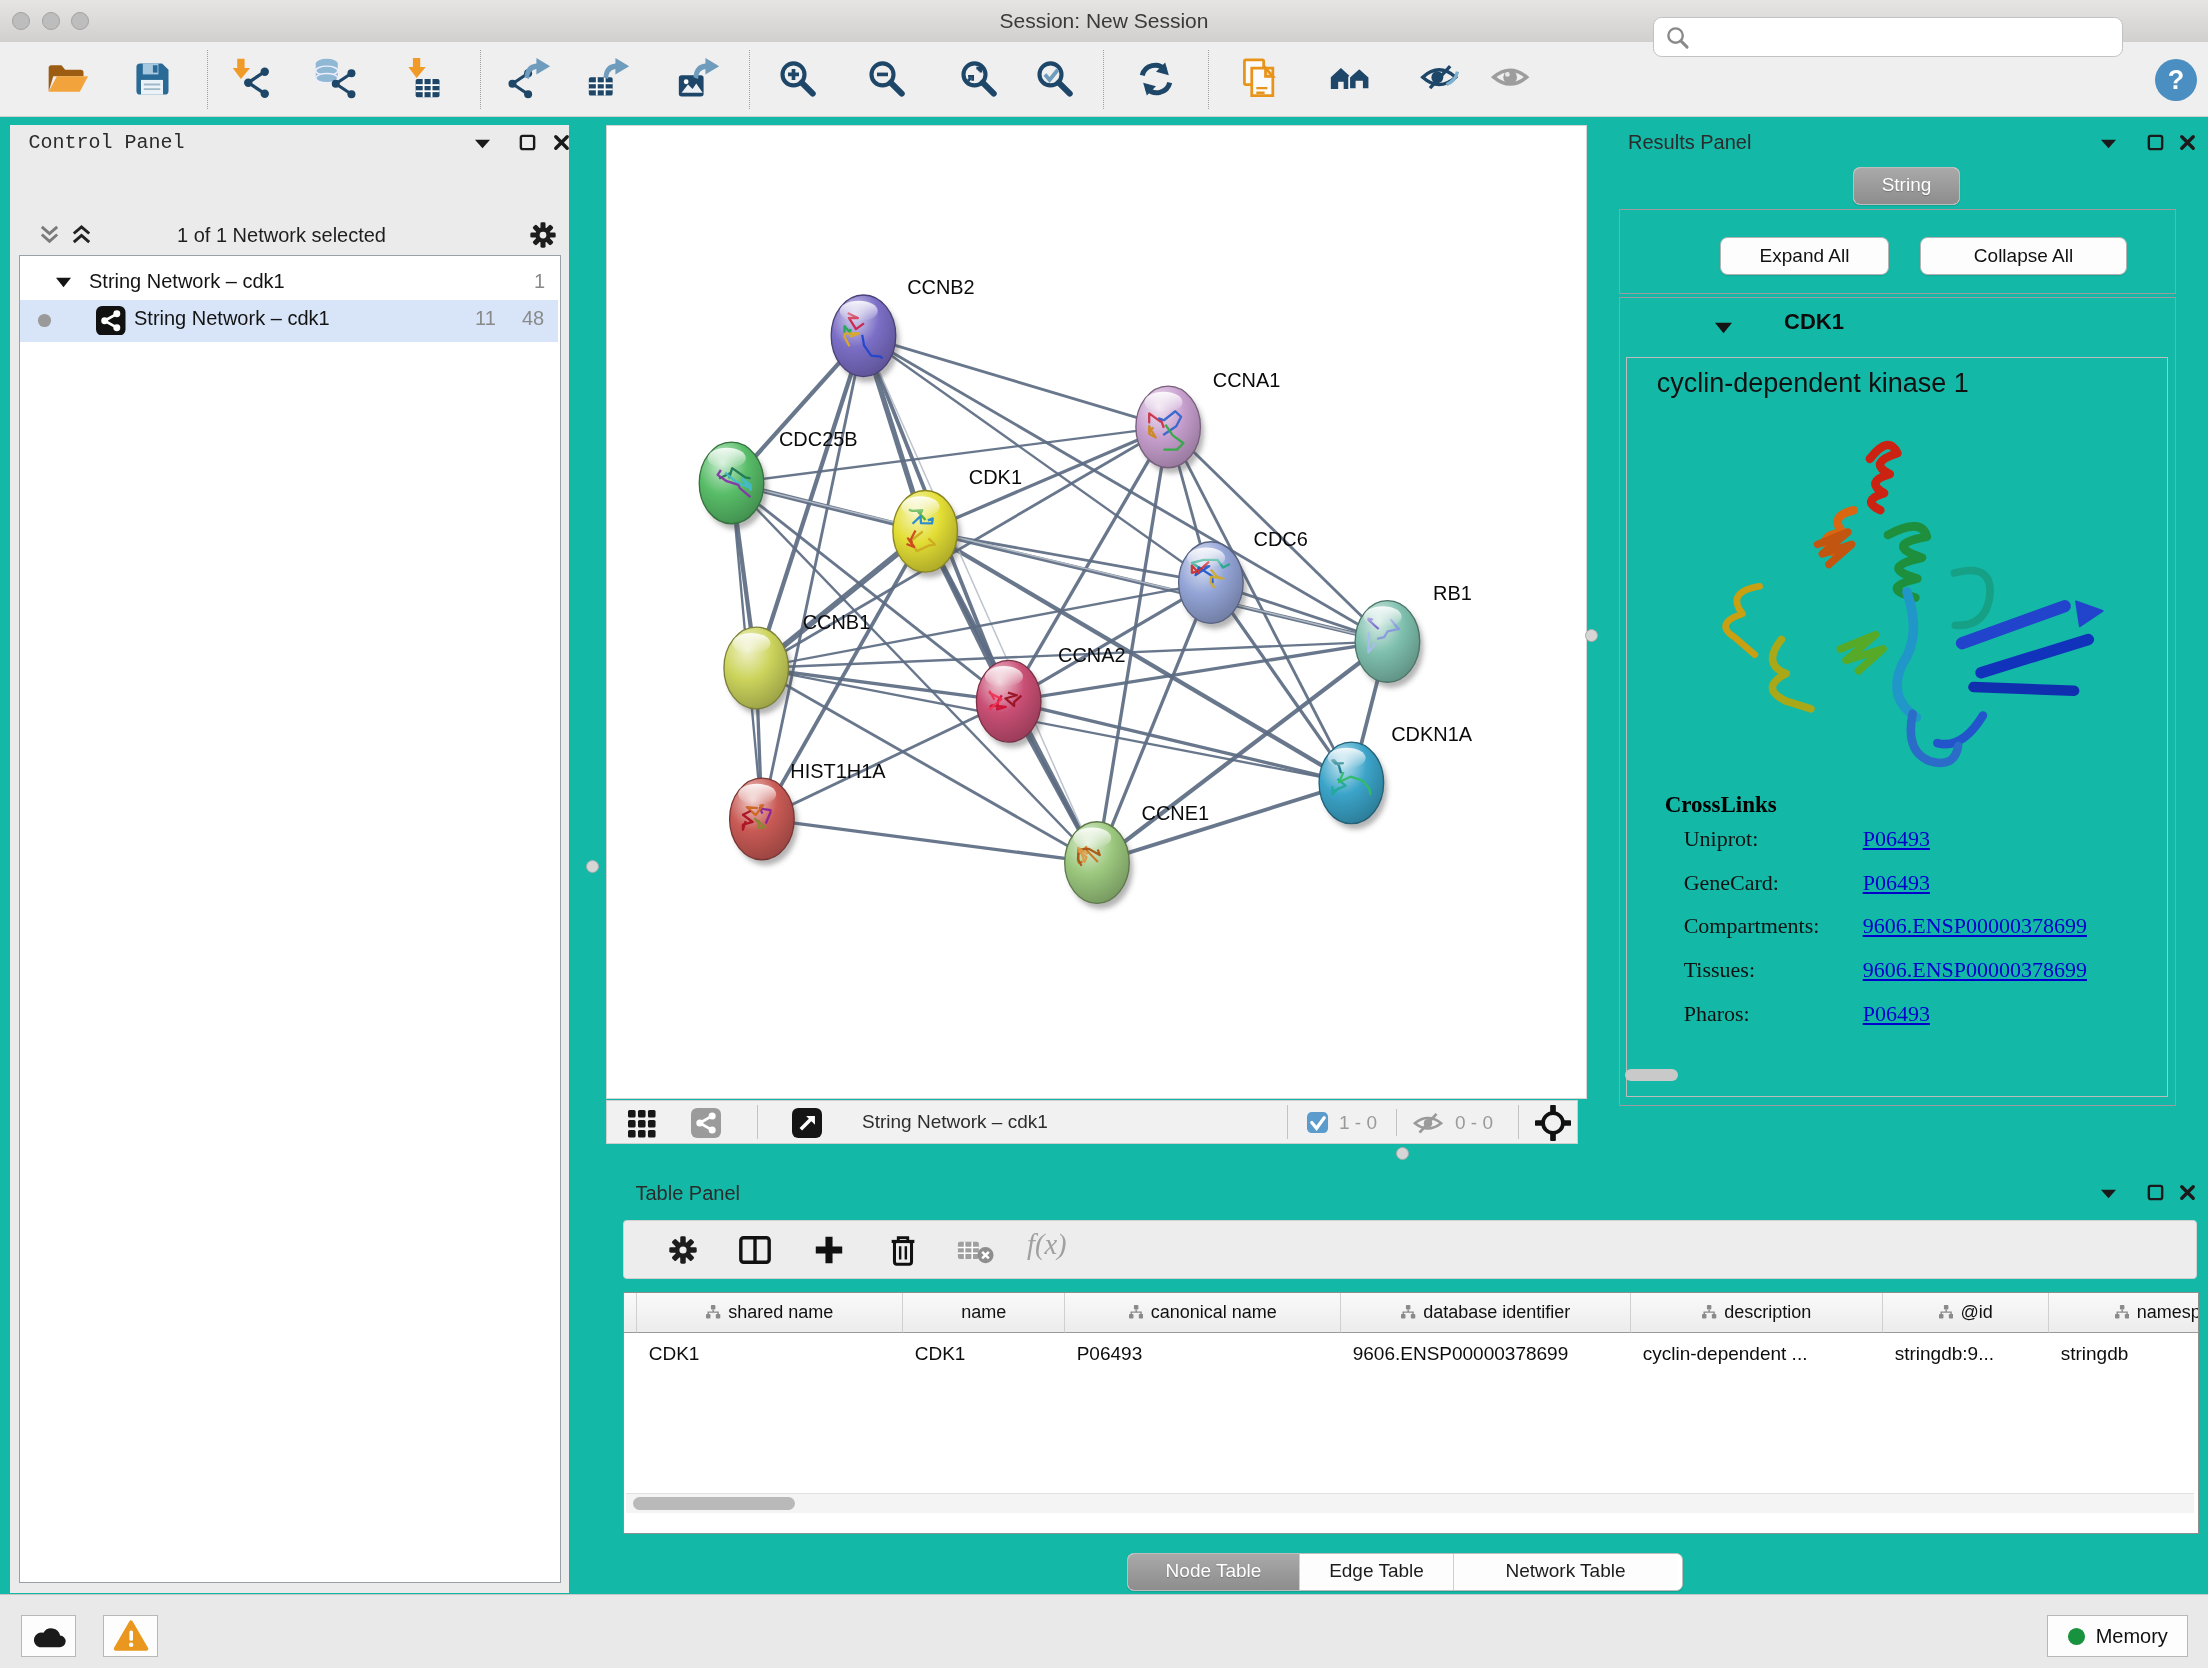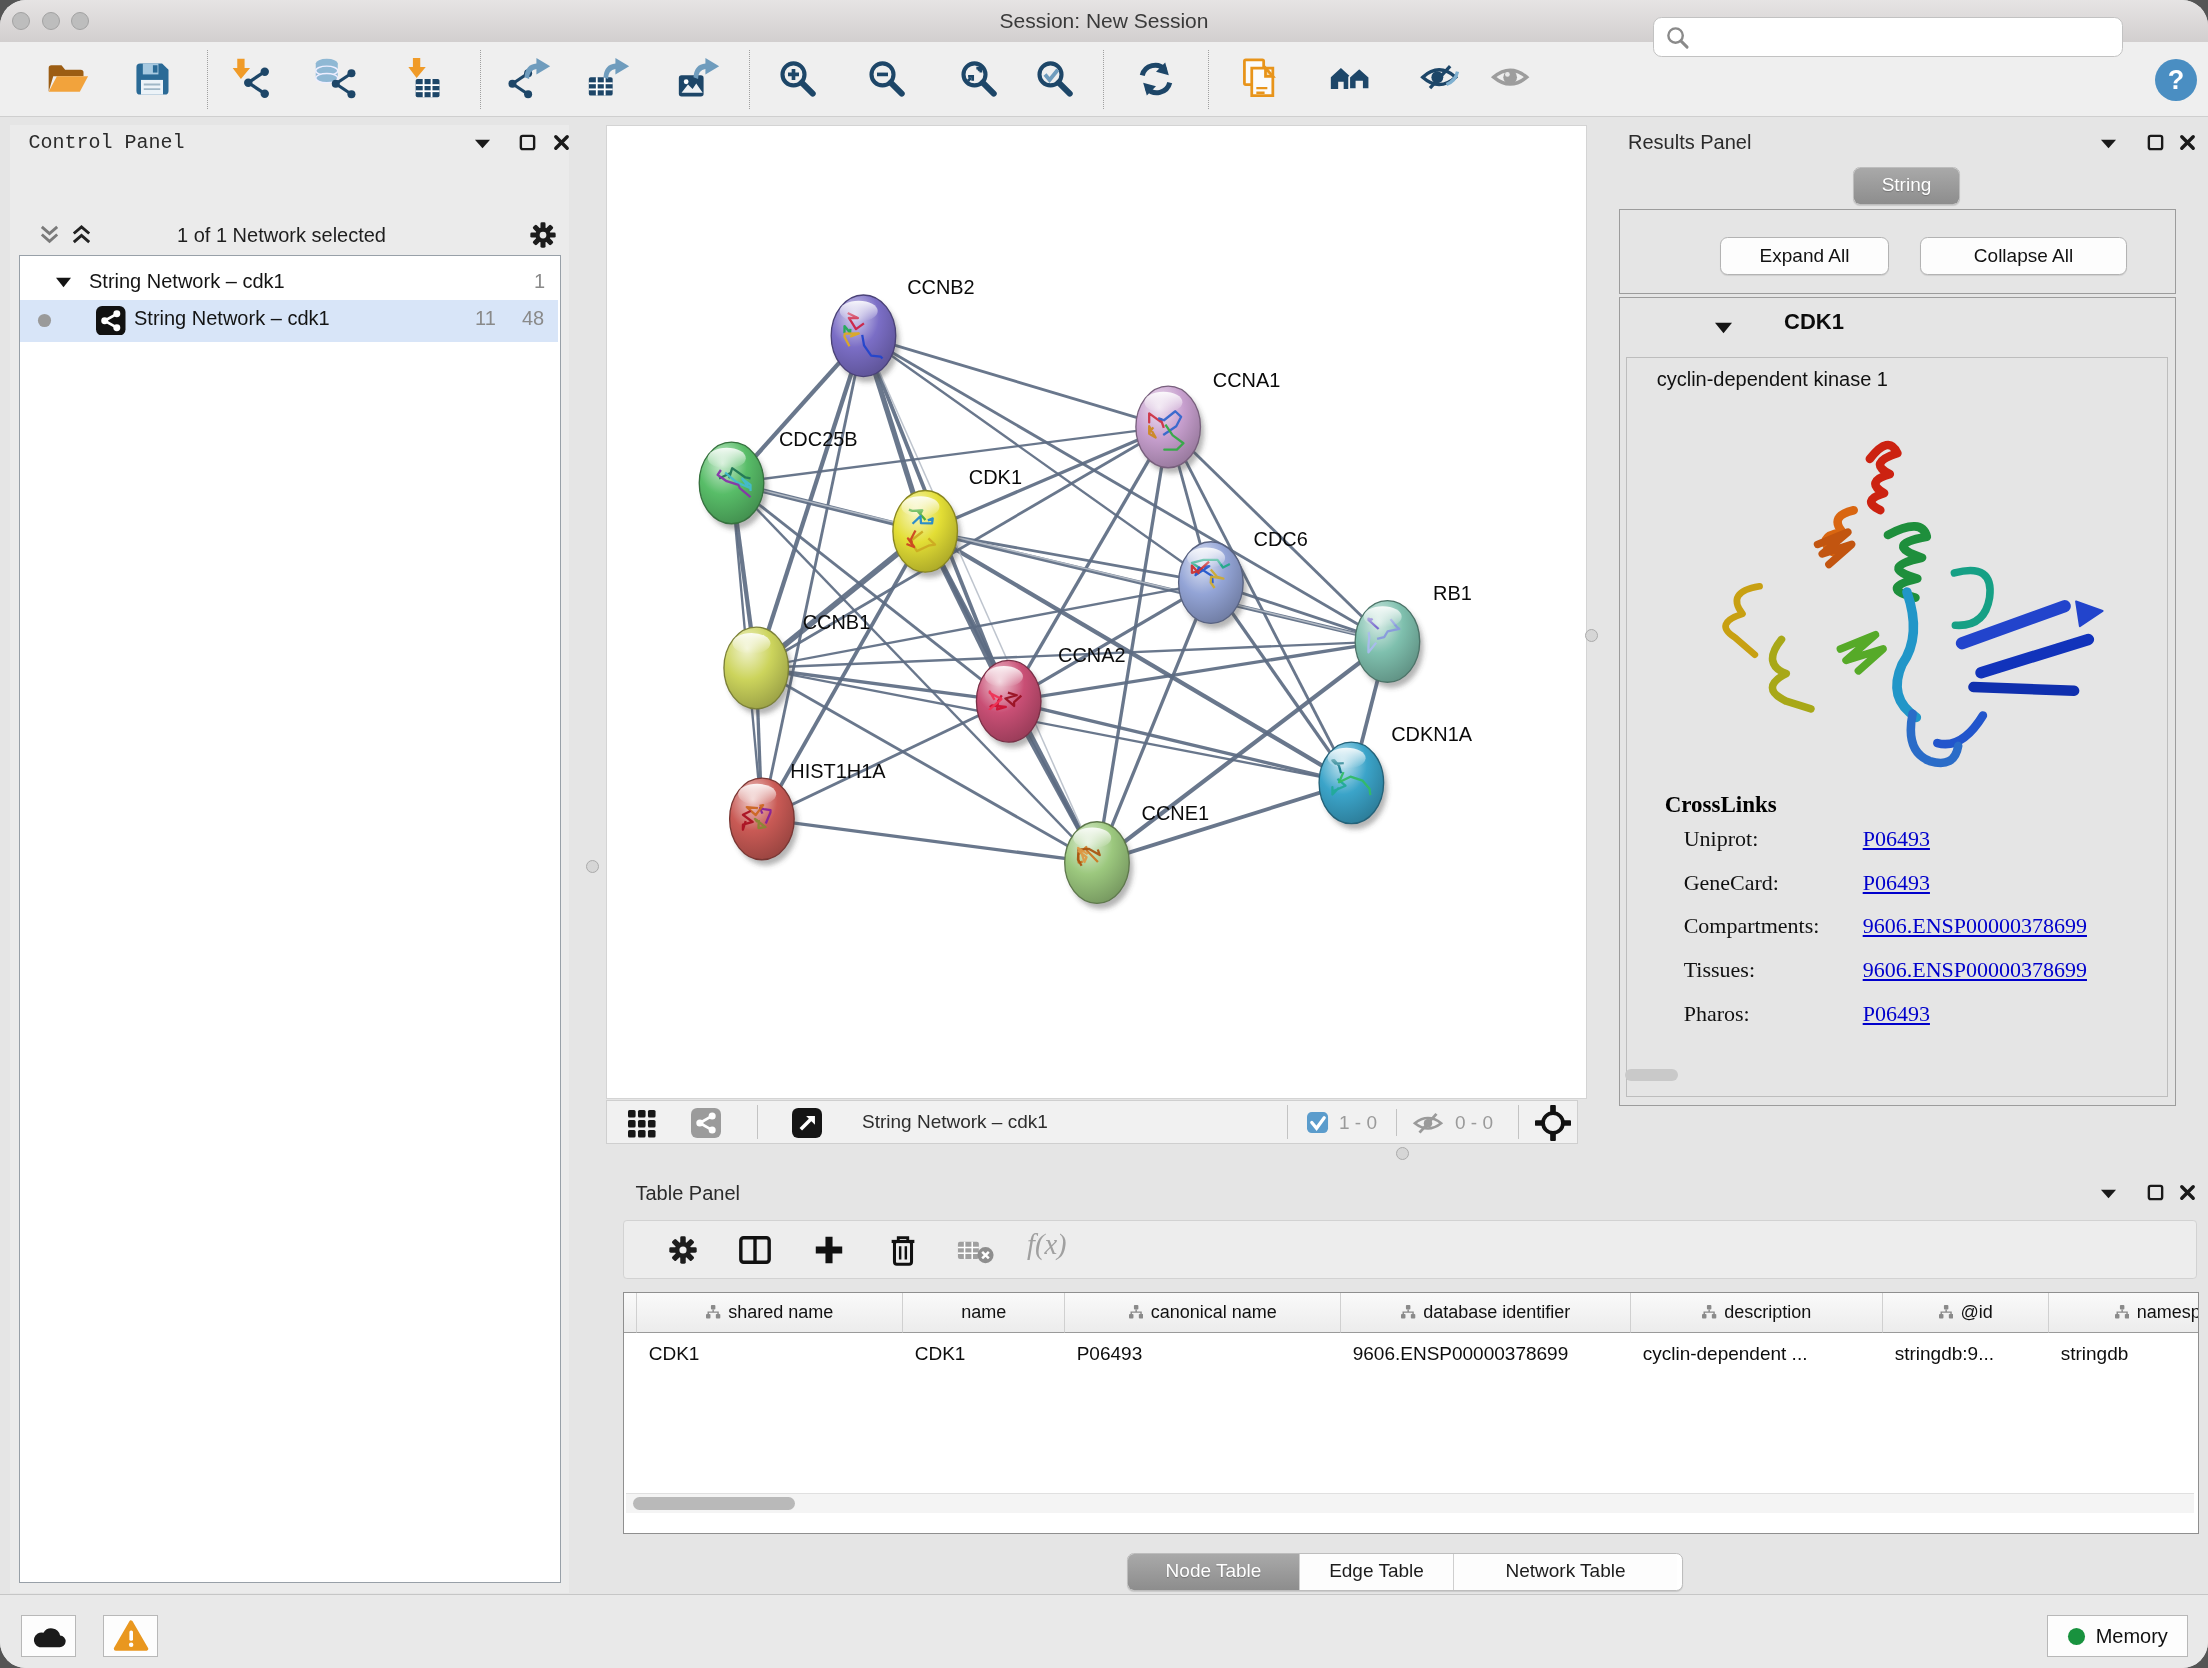--- a/index.html
+++ b/index.html
@@ -1,17 +1,17 @@
 <!DOCTYPE html>
 <html style="font-size:15px"><head>
 <meta charset="utf-8">
 <style>
   html,body{margin:0;padding:0;}
   body{font-family:"Liberation Sans",sans-serif;background:#555;}
-  #app{position:relative;width:2208px;height:1668px;background:#e5e5e5;overflow:hidden;border-radius:26px;}
+  #app{position:relative;width:2208px;height:1668px;background:#14b8a6;overflow:hidden;}
   .abs{position:absolute;}
 
   
   #titlebar{position:absolute;left:0;top:0;width:2208px;height:42px;
     background:linear-gradient(#e6e4e4,#d2cfcf);border-bottom:1px solid #aaa;}
   .tl{position:absolute;top:12.4px;width:18px;height:18px;border-radius:50%;
     background:#bdbdbd;border:1px solid #a2a2a2;box-sizing:border-box;}
   #title{position:absolute;left:0;top:8.6px;width:100%;text-align:center;
     font-size:21px;color:#3a3a3a;}
 
@@ -641,21 +641,21 @@
     <div id="rp-box1">
       <div class="rbtn" style="left:100px;width:169px">Expand All</div>
       <div class="rbtn" style="left:300px;width:207px">Collapse All</div>
     </div>
     <div id="rp-box2">
       <svg class="abs" style="left:93px;top:21px" width="21" height="17" viewBox="0 0 22 18">
           <polygon points="2,4 20,4 11,15" fill="#141414"></polygon>
         </svg>
       <div class="abs" style="left:164px;top:11.4px;font-size:22px;font-weight:bold;color:#0c0c0c">CDK1</div>
       <div id="rp-inner">
-        <div class="abs" style="left:30px;top:9.5px;font-size:20px;color:#111">cyclin-dependent kinase 1</div>
+        <div class="abs" style="left:30px;top:9.5px;font-size:27px;color:#111">cyclin-dependent kinase 1</div>
         <svg class="abs" style="left:40px;top:42px" width="495" height="382" viewBox="0 0 520 402">
           <g fill="none" stroke-linecap="round" stroke-linejoin="round">
             <path d="M213 62 q20 -26 29 -6 q-32 10 -8 22 q-27 8 -6 20 q-25 8 -4 18" stroke="#cc2211" stroke-width="9"></path>
             <path d="M196 116 q-26 6 -12 23 q-29 5 -10 21" stroke="#d96611" stroke-width="9"></path>
             <path d="M158 152 l32 -13 l-27 23 l31 -10 l-24 21" stroke="#c25510" stroke-width="8"></path>
             <path d="M97 196 q-36 6 -18 29 q-31 10 -8 25 l21 18" stroke="#c8a012" stroke-width="7"></path>
             <path d="M120 252 q-21 26 5 36 q-29 15 0 29 l26 8" stroke="#a8a818" stroke-width="8"></path>
             <path d="M232 142 q36 -19 41 2 q-47 8 -5 22 q-47 10 -5 22 q-42 10 -2 20" stroke="#1e8f3c" stroke-width="9"></path>
             <path d="M182 262 l37 -15 l-31 27 l39 -12 l-26 23" stroke="#56aa28" stroke-width="8"></path>
             <path d="M302 182 q42 -11 37 26 q-5 31 -36 29" stroke="#16a085" stroke-width="8"></path>

